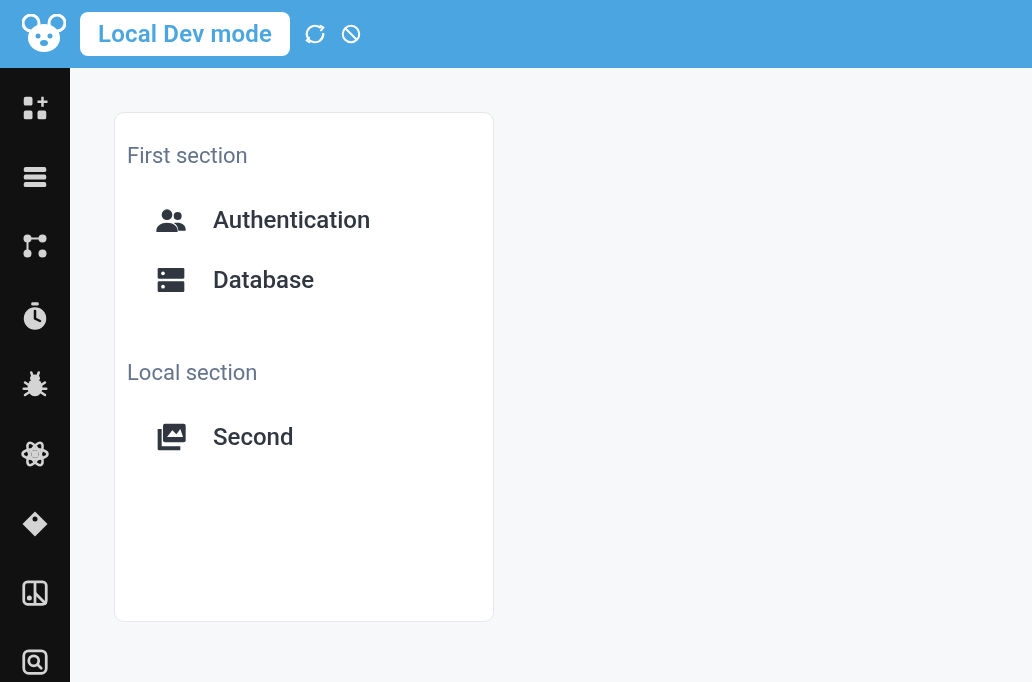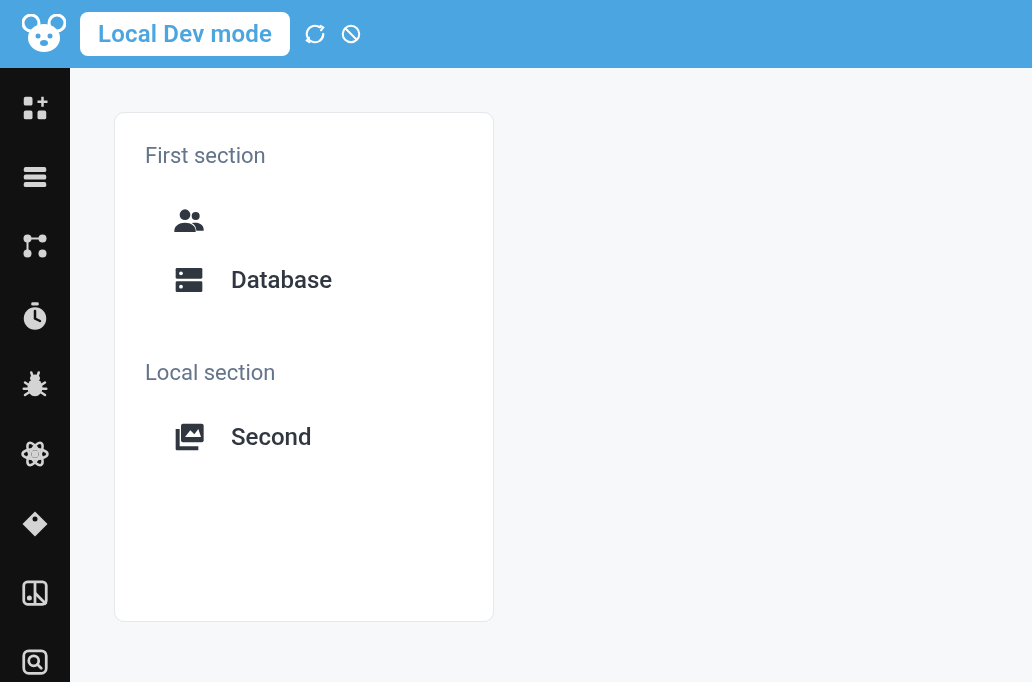--- a/index.html
+++ b/index.html
@@ -69,21 +69,21 @@
     .main {
       flex: 1;
       padding: 44px 44px;
     }
     .card {
       width: 380px;
       height: 510px;
       background: #fff;
       border: 1px solid #e5e7eb;
       border-radius: 10px;
-      padding: 30px 30px;
+      padding: 30px 12px;
     }
     .section-title {
       color: #64748b;
       font-size: 22px;
       font-weight: 400;
       margin-bottom: 22px;
     }
     .section + .section {
       margin-top: 50px;
     }
@@ -230,20 +230,21 @@
 
         <div class="entry">
           <div class="entry-icon">
             <svg viewBox="0 0 24 24" fill="currentColor">
               <circle cx="9" cy="8" r="4"></circle>
               <circle cx="17" cy="9" r="3"></circle>
               <path d="M1 20c0-3.5 3.5-6 8-6s8 2.5 8 6v1H1v-1z"></path>
               <path d="M17 14c3 0 6 1.8 6 5v1h-5.5c0-2.6-1.4-4.7-3.5-5.7C15 14.1 16 14 17 14z"></path>
             </svg>
           </div>
+          <div class="entry-label">Authentication</div>
         </div>
 
         <div class="entry">
           <div class="entry-icon">
             <svg viewBox="0 0 24 24" fill="currentColor">
               <rect x="2" y="3" width="20" height="8" rx="1"></rect>
               <rect x="2" y="13" width="20" height="8" rx="1"></rect>
               <circle cx="6" cy="7" r="1.4" fill="#fff"></circle>
               <circle cx="6" cy="17" r="1.4" fill="#fff"></circle>
             </svg>

